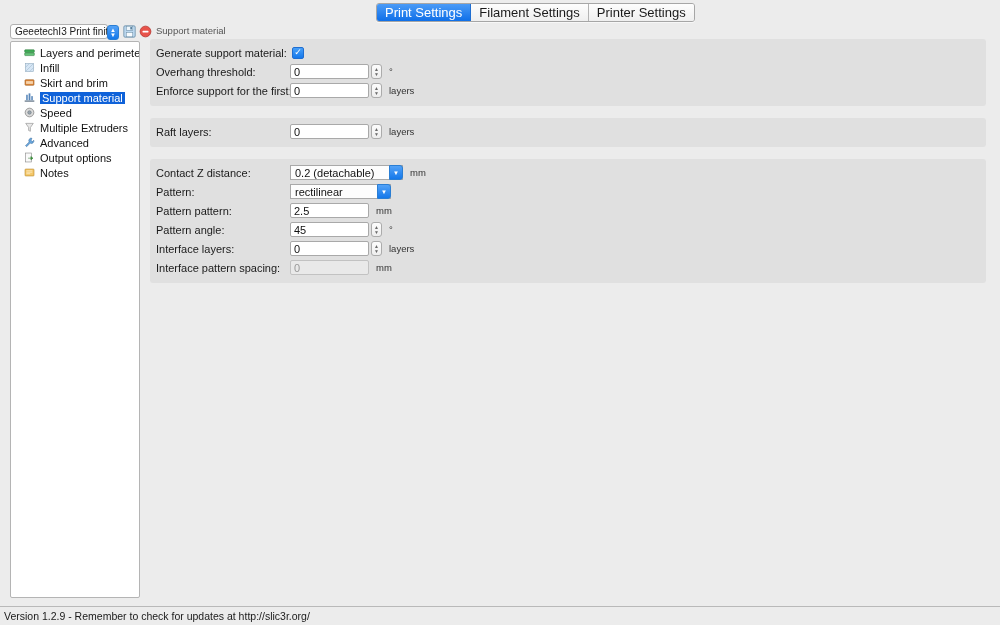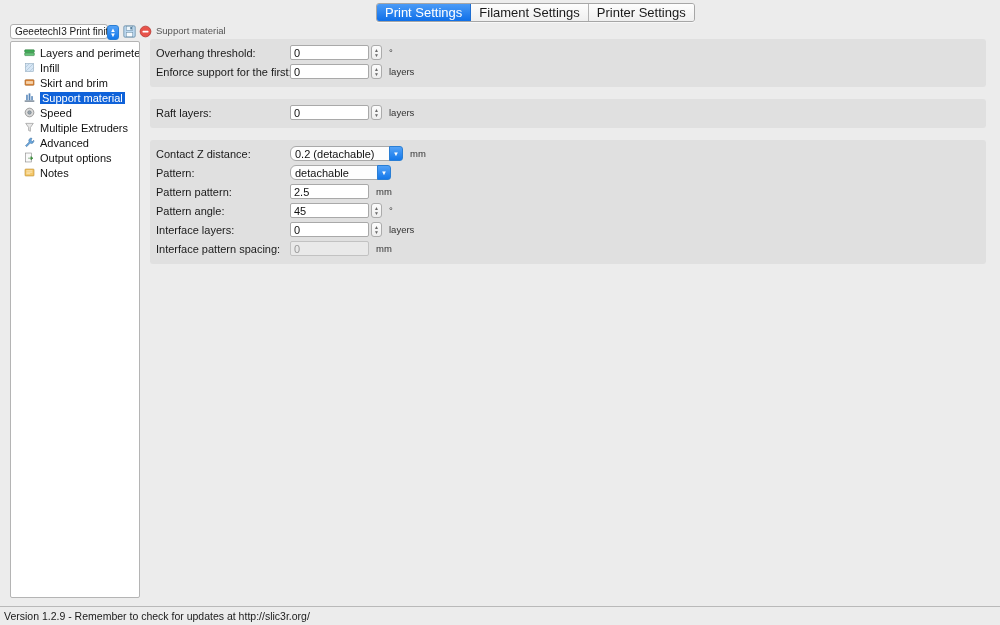--- a/index.html
+++ b/index.html
@@ -208,21 +208,21 @@
     margin-left: 7px;
     font-size: 9.5px;
     color: #333;
     white-space: nowrap;
   }
   .select {
     position: relative;
     height: 15px;
     background: #fdfdfd;
     border: 1px solid #a9a9a9;
-    border-radius: 6px;
+    border-radius: 0;
     box-sizing: border-box;
     display: flex;
     align-items: center;
     padding-left: 4px;
     font-size: 11px;
     color: #111;
   }
   .select .arrow {
     position: absolute;
     right: -1px; top: -1px;
@@ -383,20 +383,26 @@
   </div>
 
 </div>
 
 <div id="content">
 
   <div class="group">
     <div class="group-title">Support material</div>
     <div class="group-body">
 
+      <div class="frow">
+        <div class="flabel">Generate support material:</div>
+        <div class="fctl">
+          <div class="chk on ctl-offset">✓</div>
+        </div>
+      </div>
 
       <div class="frow">
         <div class="flabel">Overhang threshold:</div>
         <div class="fctl">
           <input class="txt" type="text" value="0" style="">
           <div class="spin">
               <span>▲</span>
               <span>▼</span>
             </div>
           <span class="unit">°</span>
@@ -445,21 +451,21 @@
             <span class="arrow">▼</span>
           </div>
           <span class="unit">mm</span>
         </div>
       </div>
 
       <div class="frow">
         <div class="flabel">Pattern:</div>
         <div class="fctl">
           <div class="select" id="sel-pattern">
-            <span>detachable</span>
+            <span>rectilinear</span>
             <span class="arrow">▼</span>
           </div>
         </div>
       </div>
 
       <div class="frow">
         <div class="flabel">Pattern pattern:</div>
         <div class="fctl">
           <input class="txt" type="text" value="2.5" style="">
           <span class="unit">mm</span>

